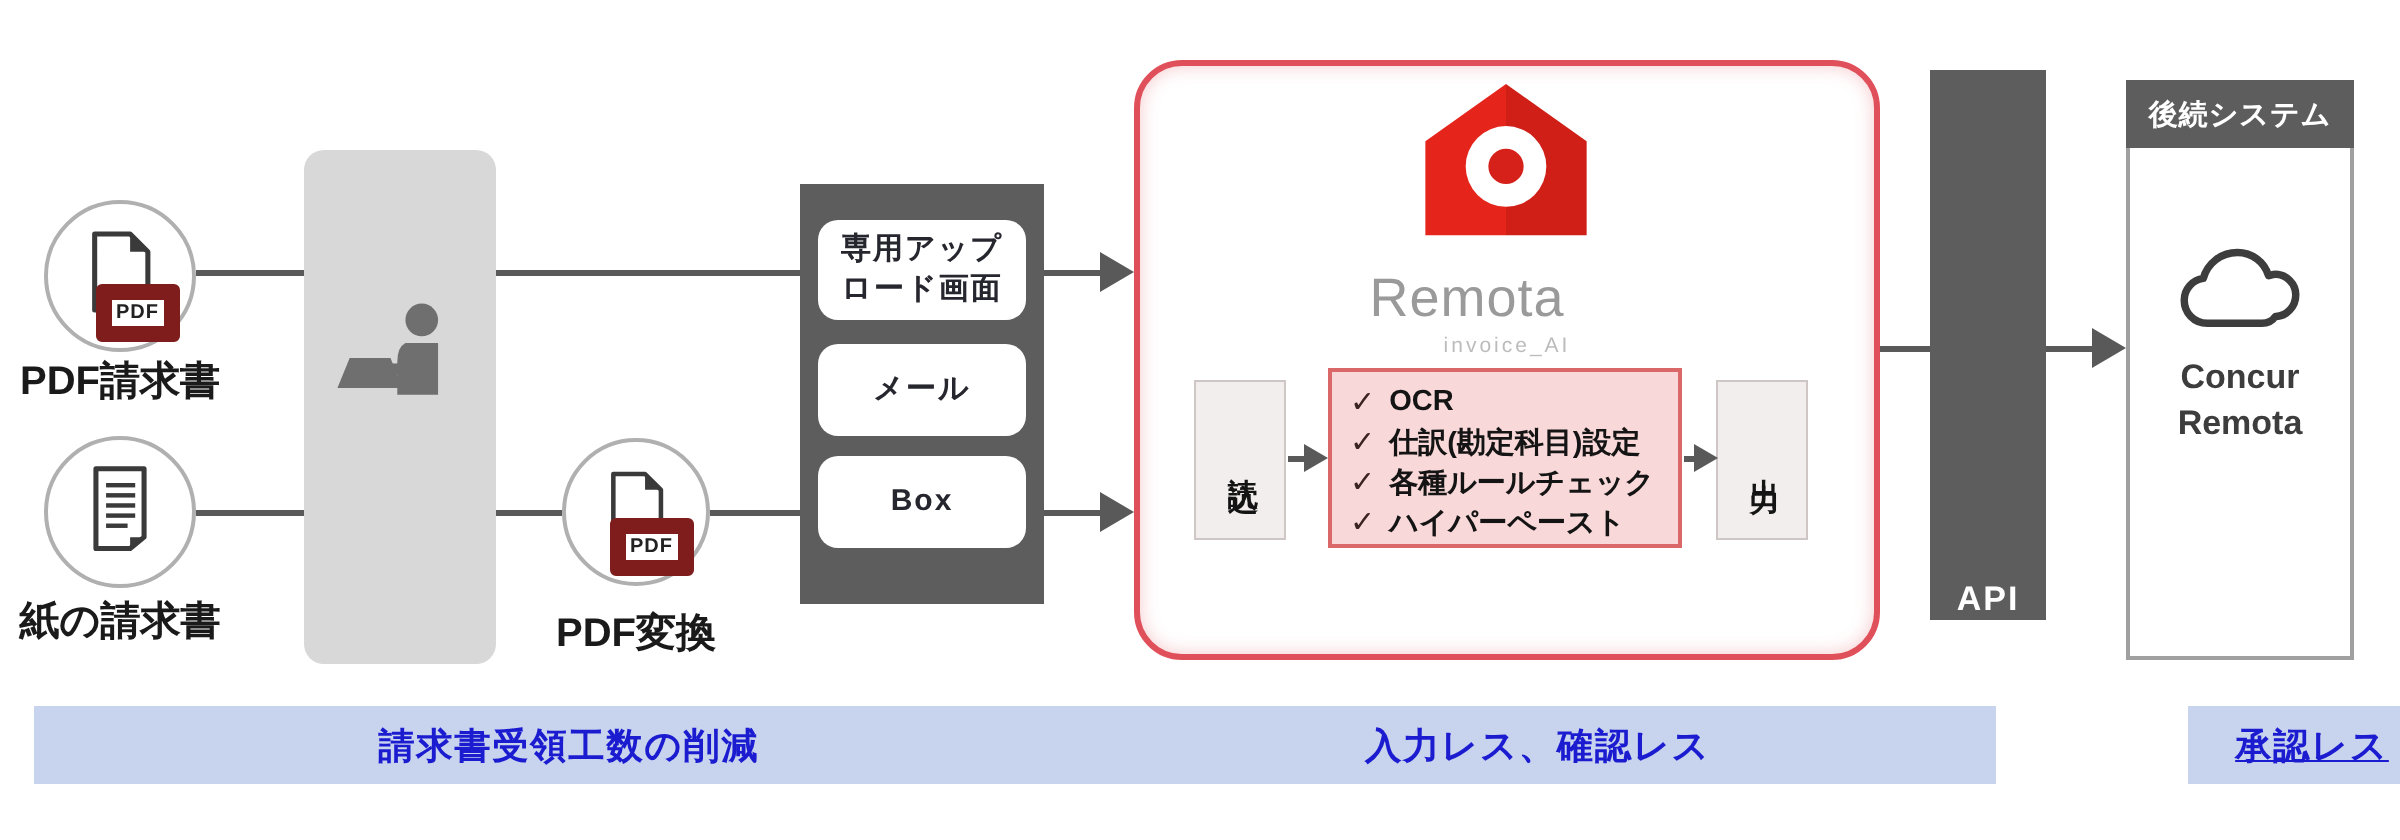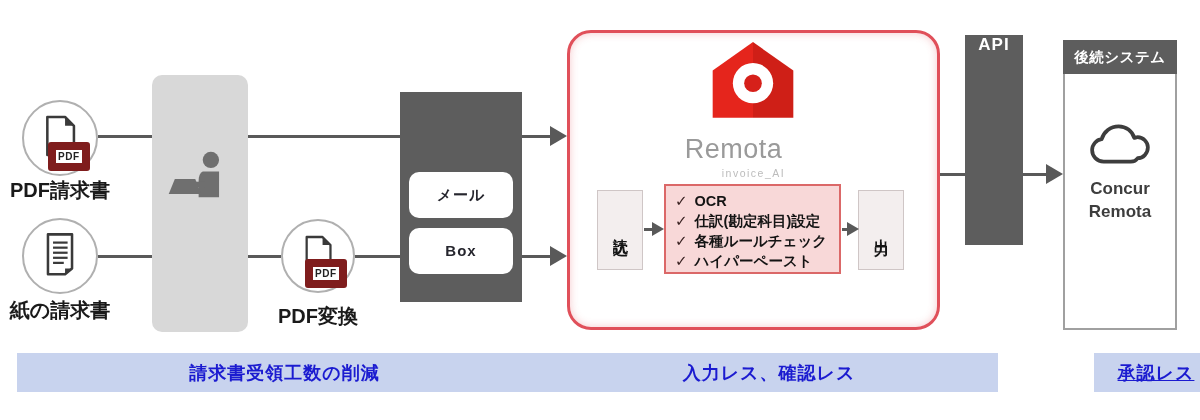--- a/index.html
+++ b/index.html
@@ -50,22 +50,22 @@
   .vbox span{writing-mode:vertical-rl;text-orientation:upright;
     font-size:15px;font-weight:bold;color:#141414;letter-spacing:3px;}
   .checklist{position:absolute;left:664px;top:184px;width:177px;height:90px;
     background:#f8d8d8;border:2px solid #db6868;box-sizing:border-box;
     padding:5px 0 0 9px;}
   .check-row{display:flex;align-items:center;gap:7px;height:20px;}
   .check-glyph{font-size:15px;font-weight:bold;color:#3b2323;}
   .check-text{font-size:14.5px;font-weight:bold;color:#141414;white-space:nowrap;}
 
   
-  .api-bar{position:absolute;left:965px;top:35px;width:58px;height:210px;background:#5d5d5d;
-    display:flex;align-items:flex-start;justify-content:center;}
+  .api-bar{position:absolute;left:965px;top:35px;width:58px;height:275px;background:#5d5d5d;
+    display:flex;align-items:flex-end;justify-content:center;}
   .api-text{color:#fff;font-size:17px;font-weight:bold;letter-spacing:1px;}
 
   
   .downstream{position:absolute;left:1063px;top:40px;width:114px;height:290px;
     background:#fff;border:2px solid #a0a0a0;box-sizing:border-box;}
   .downstream-header{position:absolute;left:1063px;top:40px;width:114px;height:34px;
     background:#5d5d5d;display:flex;align-items:center;justify-content:center;
     font-size:14.5px;font-weight:bold;color:#fff;letter-spacing:0.5px;box-sizing:border-box;}
   .service-name{position:absolute;left:1066px;top:178px;width:108px;text-align:center;
     font-size:17px;font-weight:bold;color:#3d3d3d;line-height:1.35;}
@@ -134,20 +134,21 @@
   </div>
   <div class="node-label" style="left:258px;top:303px;width:120px;">PDF変換</div>
 
   <div class="hline" style="left:98px;top:134.5px;width:54px;"></div>
   <div class="hline" style="left:98px;top:254.5px;width:54px;"></div>
   <div class="hline" style="left:248px;top:134.5px;width:152px;"></div>
   <div class="hline" style="left:248px;top:254.5px;width:33px;"></div>
   <div class="hline" style="left:355px;top:254.5px;width:45px;"></div>
 
   <div class="hub"></div>
+  <div class="hub-btn" style="top:110px;height:50px;">専用アップロード画面</div>
   <div class="hub-btn" style="top:172px;height:46px;">メール</div>
   <div class="hub-btn" style="top:228px;height:46px;">Box</div>
 
   <div class="hline" style="left:522px;top:134.5px;width:28px;"></div>
   <div class="ahead" style="left:550px;top:126px;"></div>
   <div class="hline" style="left:522px;top:254.5px;width:28px;"></div>
   <div class="ahead" style="left:550px;top:246px;"></div>
 
   <div class="remota-panel"></div>
   <span class="abs" style="left:711px;top:40px;">

